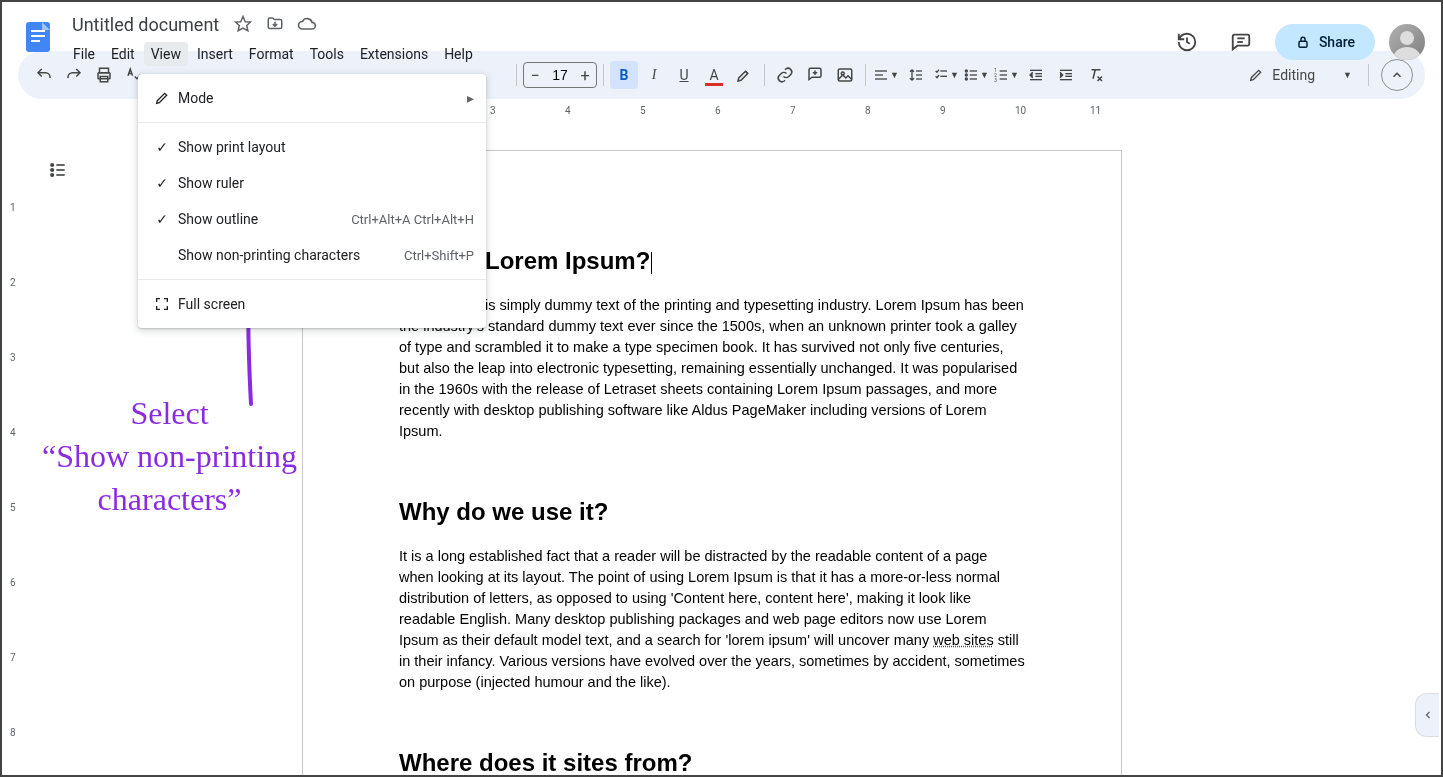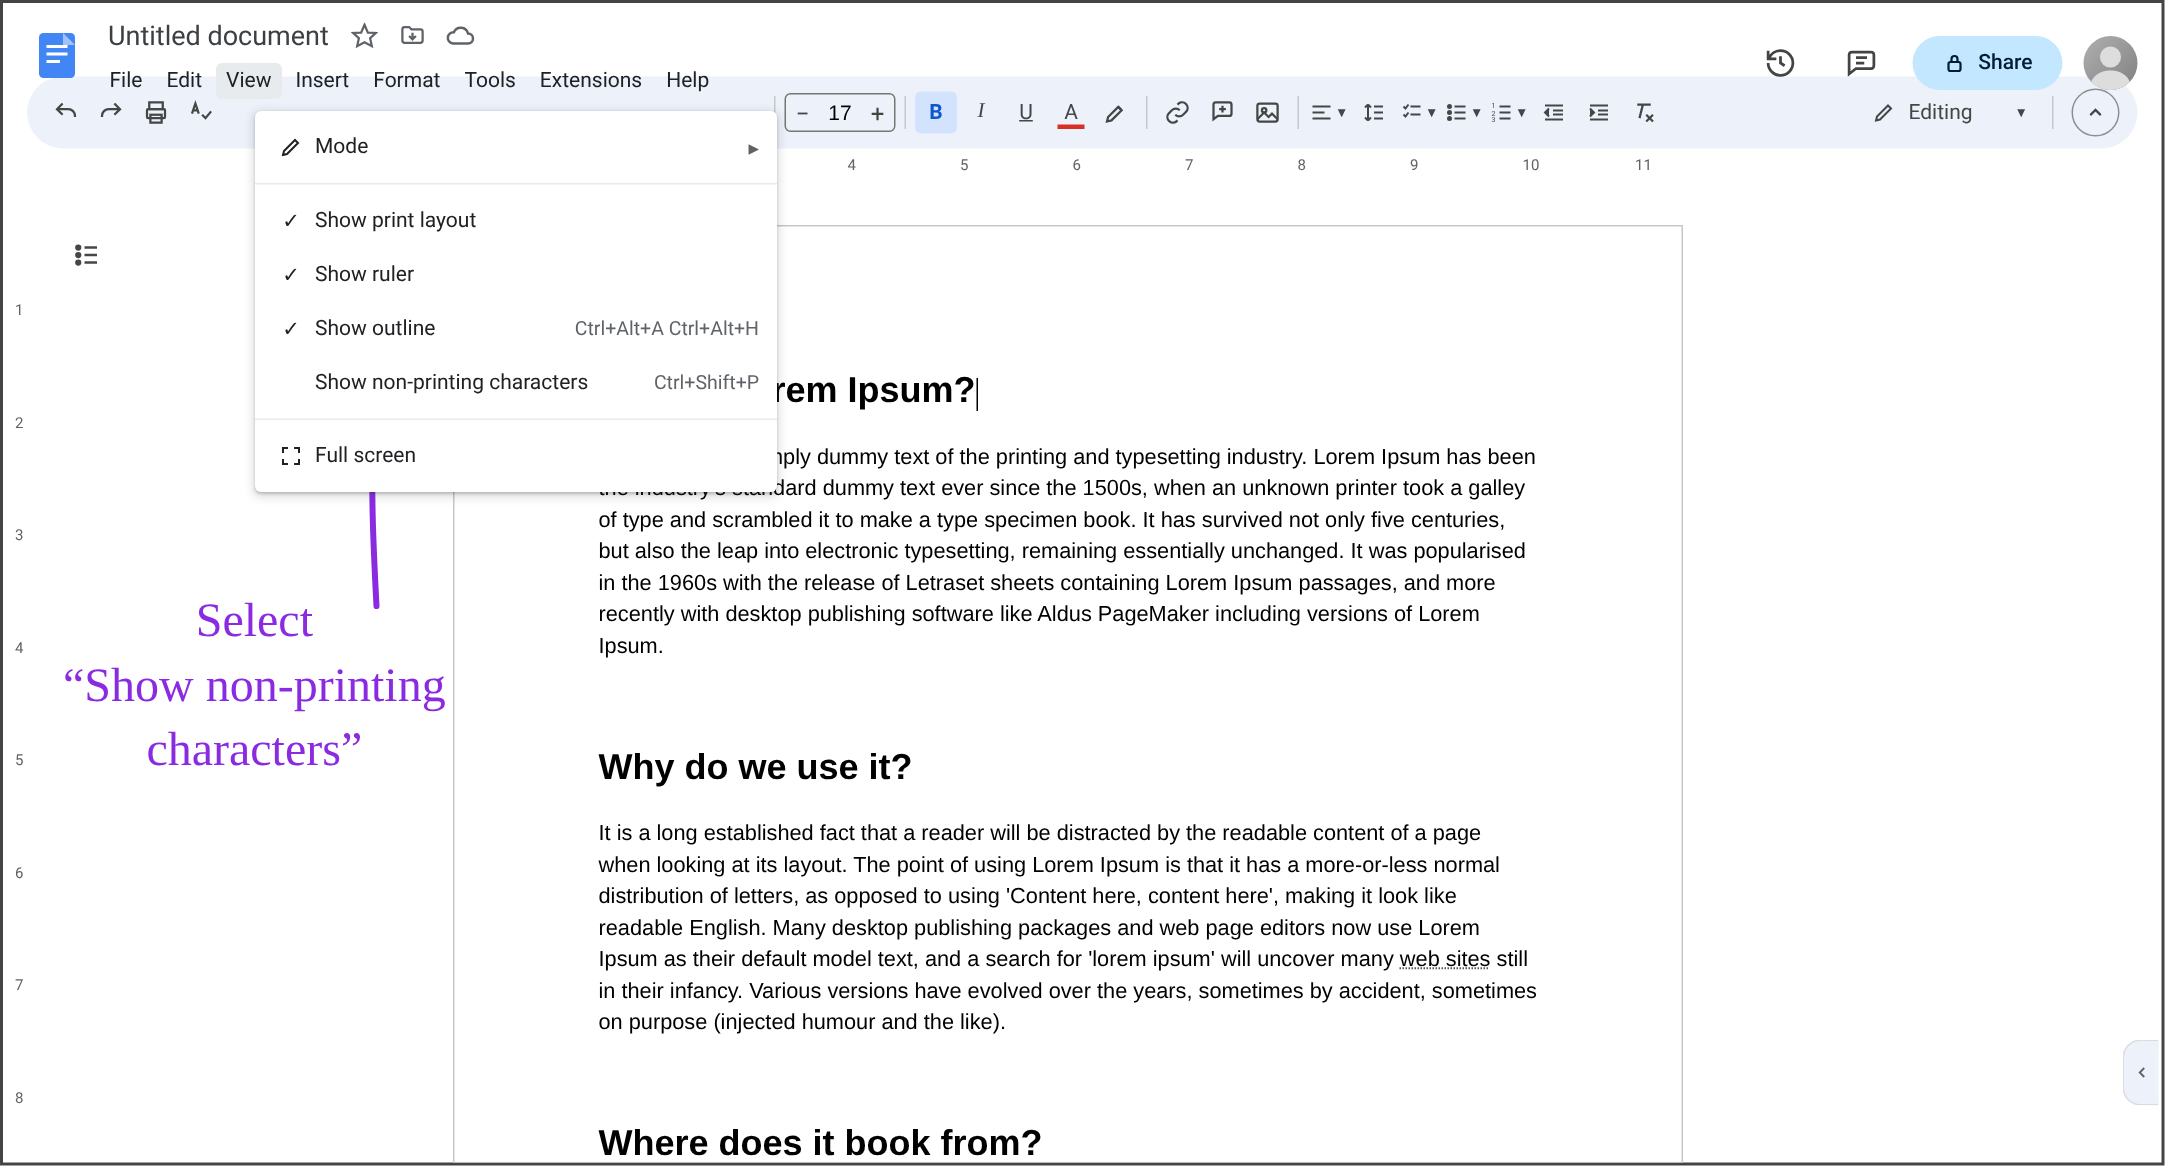--- a/index.html
+++ b/index.html
@@ -45,21 +45,21 @@
 
 
 .doc-area { position:absolute; left:70px; right:16px; top:140px; bottom:0; overflow:hidden; }
 .page { position:absolute; left:230px; top:8px; width:820px; min-height:1060px; background:#fff; border:1px solid #c7c7c7; padding: 96px 96px; }
 .page h2 { font-family: Arial, sans-serif; font-size:24px; font-weight:700; color:#000; margin-bottom:20px; }
 .page p { font-family: Arial, sans-serif; font-size:14.5px; color:#000; line-height:1.45; margin-bottom:56px; }
 .cursor-caret { display:inline-block; width:1px; height:22px; background:#000; vertical-align:text-bottom; margin-left:1px; }
 .ws { text-decoration: underline dotted #555; }
 
 
-.dropdown { position:absolute; left:136px; top:72px; width:348px; background:#fff; border-radius:4px; box-shadow: 0 2px 6px 2px rgba(60,64,67,.15), 0 1px 2px rgba(0,0,0,.2); padding:6px 0; z-index:100; font-size:14px; color:#202124;margin-left:32px;}
+.dropdown { position:absolute; left:136px; top:72px; width:348px; background:#fff; border-radius:4px; box-shadow: 0 2px 6px 2px rgba(60,64,67,.15), 0 1px 2px rgba(0,0,0,.2); padding:6px 0; z-index:100; font-size:14px; color:#202124;}
 .dd-item { height:36px; display:flex; align-items:center; padding:0 12px; cursor:pointer; }
 .dd-check { width:24px; display:flex; justify-content:center; color:#202124; }
 .dd-label { flex:1; padding-left:4px; }
 .dd-short { color:#5f6368; font-size:13px; }
 .dd-arrow { color:#5f6368; }
 .dd-sep { height:1px; background:#e8eaed; margin:6px 0; }
 
 
 .annotation { position:absolute; left:40px; top:280px; color:#8a2be2; font-family: "Comic Sans MS", "Segoe Script", cursive; pointer-events:none; z-index:50; }
 .annotation .txt { font-size:32px; line-height:1.35; text-align:center; margin-top:110px; }
@@ -342,21 +342,21 @@
     <span class="tick" style="top: 510px;">7</span>
     <span class="tick" style="top: 585px;">8</span>
   </div>
 
 <div class="doc-area">
   <div class="page">
     <h2 style="text-indent:86px;"><span>Lorem Ipsum?</span><span class="cursor-caret"></span></h2>
     <p style="text-indent:86px;">is simply dummy text of the printing and typesetting industry. Lorem Ipsum has been the industry's standard dummy text ever since the 1500s, when an unknown printer took a galley of type and scrambled it to make a type specimen book. It has survived not only five centuries, but also the leap into electronic typesetting, remaining essentially unchanged. It was popularised in the 1960s with the release of Letraset sheets containing Lorem Ipsum passages, and more recently with desktop publishing software like Aldus PageMaker including versions of Lorem Ipsum.</p>
     <h2>Why do we use it?</h2>
     <p><span>It is a long established fact that a reader will be distracted by the readable content of a page when looking at its layout. The point of using Lorem Ipsum is that it has a more-or-less normal distribution of letters, as opposed to using 'Content here, content here', making it look like readable English. Many desktop publishing packages and web page editors now use Lorem Ipsum as their default model text, and a search for 'lorem ipsum' will uncover many </span><span class="ws">web sites</span><span> still in their infancy. Various versions have evolved over the years, sometimes by accident, sometimes on purpose (injected humour and the like).</span></p>
-    <h2>Where does it book from?</h2>
+    <h2>Where does it sites from?</h2>
   </div>
 </div>
 
 <div class="dropdown">
   <div class="dd-item">
     <span class="dd-check">
         <svg width="16" height="16" viewBox="0 0 24 24" fill="none" stroke="#202124" stroke-width="2">
           <path d="M4 20l4-1L19 8l-3-3L5 16l-1 4z"></path>
         </svg>
       </span>

